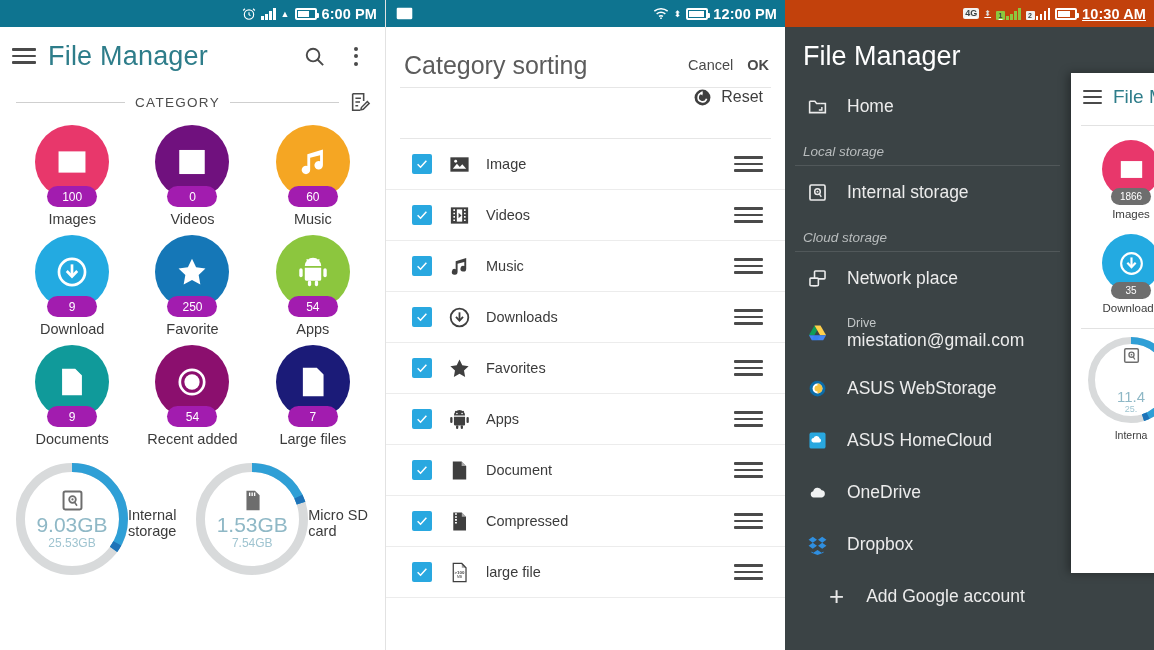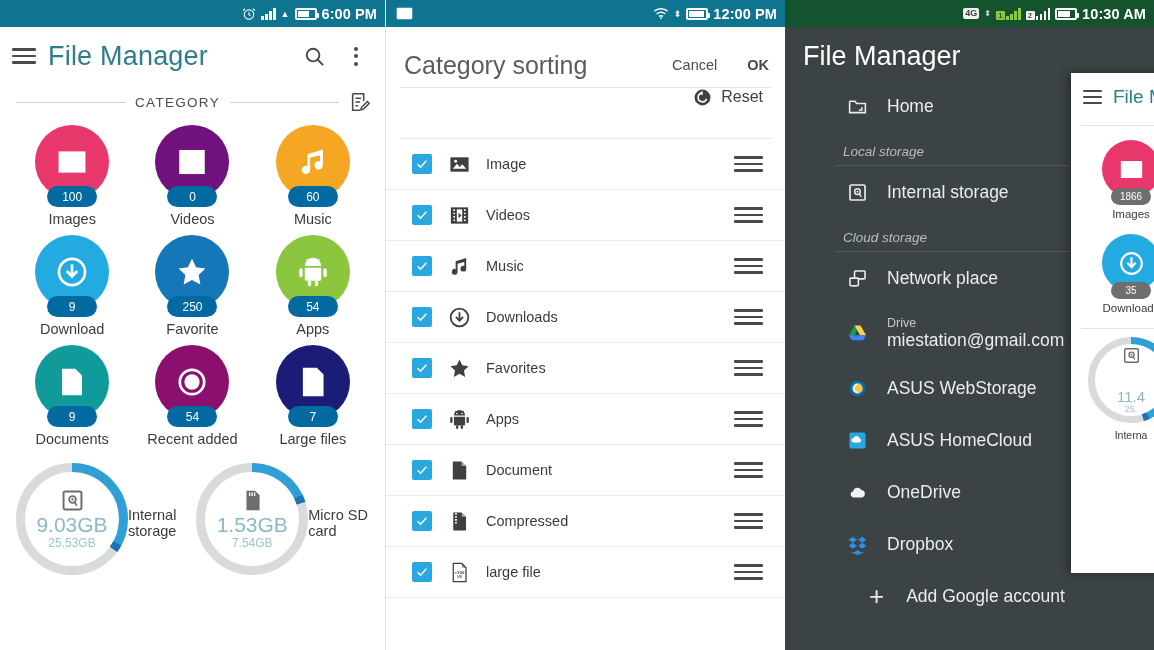--- a/index.html
+++ b/index.html
@@ -58,21 +58,21 @@
     row-gap: 8px; padding: 6px 12px 0 12px;
   }
   .cat-cell { display: flex; flex-direction: column; align-items: center; cursor: pointer; }
   .cat-circle {
     width: 74px; height: 74px; border-radius: 50%;
     display: flex; align-items: center; justify-content: center; position: relative;
   }
   .cat-circle svg { width: 34px; height: 34px; fill: #ffffff; }
   .cat-badge {
     margin-top: -13px; min-width: 50px; height: 21px; border-radius: 11px;
-    background: #0369a1; color: #fff; font-size: 12px; display: flex;
+    background: #a21caf; color: #fff; font-size: 12px; display: flex;
     align-items: center; justify-content: center; position: relative; z-index: 2; padding: 0 8px;
   }
   .cat-name { margin-top: 4px; font-size: 14.5px; color: #3b3b3b; }
 
   .storage-row { display: flex; justify-content: space-around; padding: 16px 16px 0 16px; }
   .donut-wrap { display: flex; flex-direction: row; align-items: center; cursor: pointer; }
   .donut { position: relative; width: 112px; height: 112px; }
   .donut svg { transform: rotate(-90deg); }
   .donut .inner {
     position: absolute; inset: 0; display: flex; flex-direction: column;
@@ -81,21 +81,21 @@
   .donut .inner svg.dicon { width: 25px; height: 25px; fill: #6d6d6d; transform: none; margin-bottom: 1px; }
   .donut .used { font-size: 21px; color: #8fb8c6; line-height: 1.05; }
   .donut .total { font-size: 12px; color: #9fc4d0; }
   .donut-label { margin-top: 8px; font-size: 14.5px; color: #3b3b3b; }
 
   
   .panel2 { width: 400px; height: 650px; background: #fff; border-left: 1px solid #e2e2e2; }
   .panel2 .statusbar { background: #0e7490; color: #ffffff; justify-content: space-between; padding-left: 10px; }
   .sb-left { display: flex; align-items: center; }
   .sb-right { display: flex; align-items: center; gap: 5px; }
-  .p2-appbar { height: 60px; display: flex; align-items: center; padding: 16px 16px 0 18px; gap: 30px; }
+  .p2-appbar { height: 60px; display: flex; align-items: center; padding: 16px 16px 0 18px; gap: 14px; }
   .p2-title { font-size: 25px; color: #5c5c5c; flex: 1; font-weight: 400; }
   .p2-action { font-size: 14.5px; color: #4a4a4a; cursor: pointer; }
   .p2-action.ok { font-weight: bold; }
   .hr { height: 1px; background: #e6e6e6; margin: 0 14px; }
   .reset-row { height: 50px; display: flex; justify-content: flex-end; padding-right: 22px; gap: 9px; cursor: pointer; }
   .reset-row .rlabel { font-size: 16px; color: #3f3f3f; }
   .sort-list { }
   .sort-row {
     height: 51px; display: flex; align-items: center; gap: 14px;
     padding: 0 22px 0 26px; border-bottom: 1px solid #ececec;
@@ -106,23 +106,23 @@
   }
   .checkbox svg { width: 14px; height: 14px; fill: none; stroke: #ffffff; stroke-width: 2.6; }
   .row-icon { width: 26px; height: 26px; display: flex; align-items: center; justify-content: center; flex: 0 0 auto; }
   .row-icon svg { width: 23px; height: 23px; fill: #3f3f3f; }
   .row-label { font-size: 14.5px; color: #3b3b3b; flex: 1; }
   .drag-handle { display: flex; flex-direction: column; gap: 4px; width: 29px; cursor: grab; }
   .drag-handle i { height: 2.4px; background: #4a4a4a; display: block; border-radius: 1px; }
 
   
   .panel3 { width: 369px; height: 650px; background: #3b4345; position: relative; overflow: hidden; }
-  .panel3 .statusbar { background: #14532d; color: #ffffff; }
+  .panel3 .statusbar { background: #c2410c; color: #ffffff; text-decoration: underline; }
   .drawer-title { font-size: 27px; color: #ffffff; padding: 14px 0 0 18px; font-weight: 400; }
-  .drawer { width: 275px; padding-top: 8px; position: relative; z-index: 3; margin-left: 40px; }
+  .drawer { width: 275px; padding-top: 8px; position: relative; z-index: 3; }
   .drw-item { display: flex; align-items: center; gap: 18px; height: 52px; padding-left: 20px; cursor: pointer; }
   .drw-item .dlabel { font-size: 17.5px; color: #ececec; }
   .drw-item .dicon { width: 24px; height: 24px; display: flex; align-items: center; justify-content: center; flex: 0 0 auto; }
   .drw-item .dicon svg { width: 21px; height: 21px; }
   .drw-section { font-size: 13.5px; color: #b9bdbe; padding: 12px 0 6px 18px; font-style: italic; }
   .drw-sep { height: 1px; background: #51585a; margin: 0 0 0 10px; width: 265px; }
   .drw-item.two-line { height: 58px; align-items: center; }
   .two-line .txt { display: flex; flex-direction: column; line-height: 1.15; }
   .two-line .sub { font-size: 12.5px; color: #c3c7c8; }
   .two-line .main { font-size: 17.5px; color: #ececec; }

